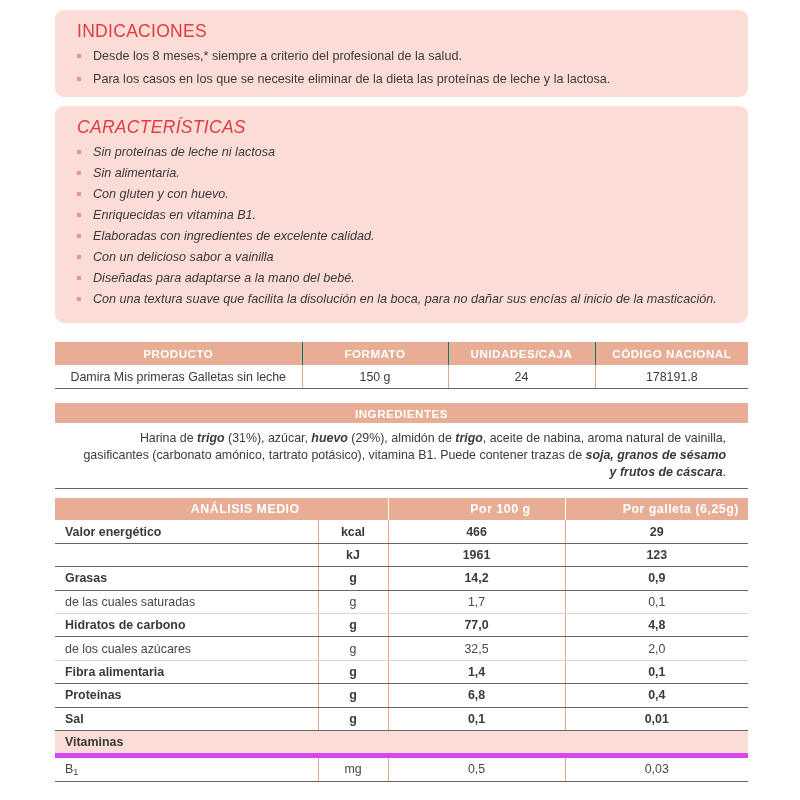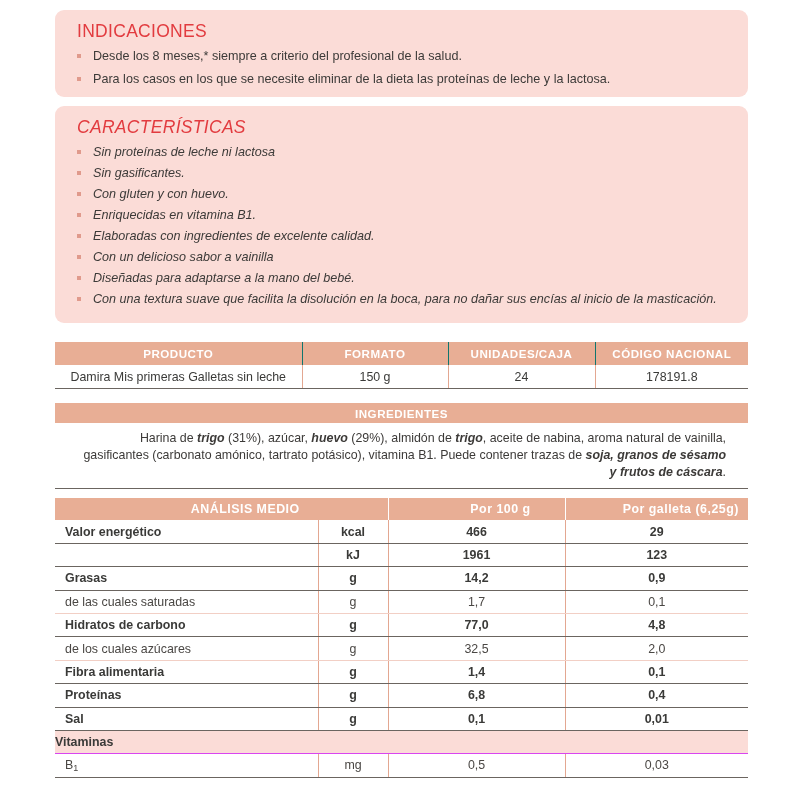--- a/index.html
+++ b/index.html
@@ -149,21 +149,22 @@
     color: #4a4744;
   }
   #nutrition-table tr.sub td.val,
   #nutrition-table tr.sub td.unit { color: #4a4744; }
   #nutrition-table td.vdiv { border-right: 1px solid #e3a791; }
   #nutrition-table tr.head td.vdiv { border-right: 1px solid #ffffff; }
   #nutrition-table tr.head td { border-bottom: none; padding-left: 48px; }
   #nutrition-table tr.section td {
     background: #fbdcd7;
     font-weight: bold;
-    border-bottom: 1px solid #d946ef;
+    border-bottom: 5px solid #d946ef;
+    padding-left: 10px;
     text-align: left;
   }
   #nutrition-table tr.last td { border-bottom: 1px solid #6b6560; }
   sub {
     font-size: 9px;
     vertical-align: baseline;
     position: relative;
     top: 2px;
   }
 </style>
@@ -177,21 +178,21 @@
     <ul class="bullet-list">
       <li><span class="bullet-sq"></span><span>Desde los 8 meses,* siempre a criterio del profesional de la salud.</span></li>
       <li><span class="bullet-sq"></span><span>Para los casos en los que se necesite eliminar de la dieta las proteínas de leche y la lactosa.</span></li>
     </ul>
   </div>
 
   <div class="panel" id="panel-caracteristicas">
     <div class="panel-title">CARACTERÍSTICAS</div>
     <ul class="bullet-list">
       <li><span class="bullet-sq"></span><span>Sin proteínas de leche ni lactosa</span></li>
-      <li><span class="bullet-sq"></span><span>Sin gasificantes.</span></li>
+      <li><span class="bullet-sq"></span><span>Sin alimentaria.</span></li>
       <li><span class="bullet-sq"></span><span>Con gluten y con huevo.</span></li>
       <li><span class="bullet-sq"></span><span>Enriquecidas en vitamina B1.</span></li>
       <li><span class="bullet-sq"></span><span>Elaboradas con ingredientes de excelente calidad.</span></li>
       <li><span class="bullet-sq"></span><span>Con un delicioso sabor a vainilla</span></li>
       <li><span class="bullet-sq"></span><span>Diseñadas para adaptarse a la mano del bebé.</span></li>
       <li><span class="bullet-sq"></span><span>Con una textura suave que facilita la disolución en la boca, para no dañar sus encías al inicio de la masticación.</span></li>
     </ul>
   </div>
 
   <table class="tbl" id="product-table">

